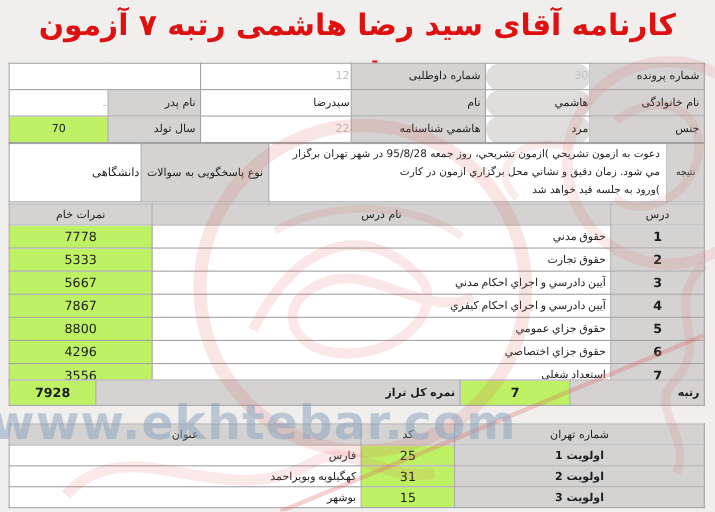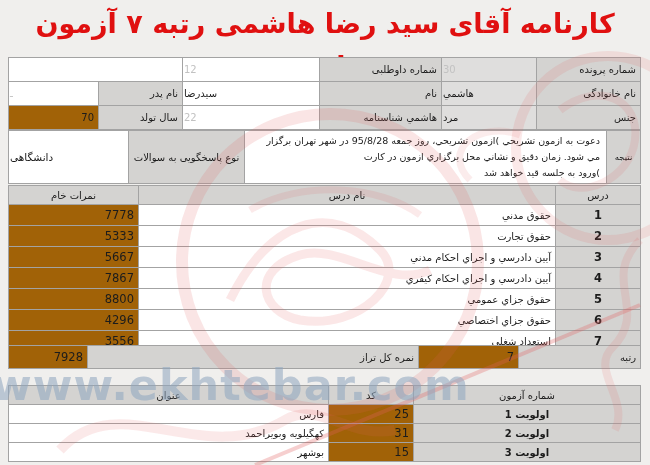--- a/index.html
+++ b/index.html
@@ -34,32 +34,32 @@
     font-weight:normal;
     color:#1c1c1c;
   }
   #info-table{top:57px;}
   #info-table td{height:21px;font-size:10px;}
   #note-table{top:130px;}
   #note-table td{height:40px;}
   #course-table{top:185px;}
   #course-table td,#course-table th{height:18px;}
   #rank-table{top:345px;}
-  #rank-table td{height:22px;}
+  #rank-table td{height:22px;font-weight:bold;}
   #priority-table{top:385px;}
   #priority-table td,#priority-table th{height:18px;}
 
   .lbl{background:#d4d3d1;padding:0 4px;font-size:10px;}
   .ctr{text-align:center;padding:0 2px;}
-  .val{background:#ffffff;text-align:left;font-size:10.5px;}
+  .val{background:#ffffff;text-align:right;font-size:10.5px;border-radius:12px;}
   .val.gray{background:#dfdedd;}
   .faded{color:#c2c2c2;font-size:11px;}
-  .score{background:#a16207;text-align:right;padding:0 4px;font-size:11.5px;}
+  .score{background:#bef264;text-align:center;padding:0 4px;font-size:11.5px;}
   .numcell{background:#d4d3d1;text-align:center;font-weight:bold;font-size:11.5px;}
-  .name{background:#ffffff;text-align:right;padding:0 4px;font-size:10px;}
+  .name{background:#ffffff;text-align:right;padding:0 4px;font-size:10px;font-family:Liberation Serif, serif;}
   .bold{font-weight:bold;}
   .small{font-size:8.5px;}
   .note-text{
     background:#fff;font-size:9.5px;line-height:1.7;
     padding:2px 6px;text-align:right;white-space:normal;
   }
   .wrap{white-space:normal;line-height:1.3;}
 
   .wm-blue{
     position:absolute;top:360px;left:-8px;
@@ -203,21 +203,21 @@
     </table>
 
   <table id="priority-table">
     <colgroup>
       <col style="width:227px">
         <col style="width:85px">
         <col style="width:320px">
     </colgroup>
     <tbody>
         <tr>
-      <th class="lbl ctr">شماره آزمون</th>
+      <th class="lbl ctr">شماره تهران</th>
       <th class="lbl ctr">کد</th>
       <th class="lbl ctr">عنوان</th>
     </tr>
     <tr>
       <td class="lbl ctr bold">اولویت 1</td>
       <td class="score">25</td>
       <td class="name">فارس</td>
     </tr>
     <tr>
       <td class="lbl ctr bold">اولویت 2</td>

